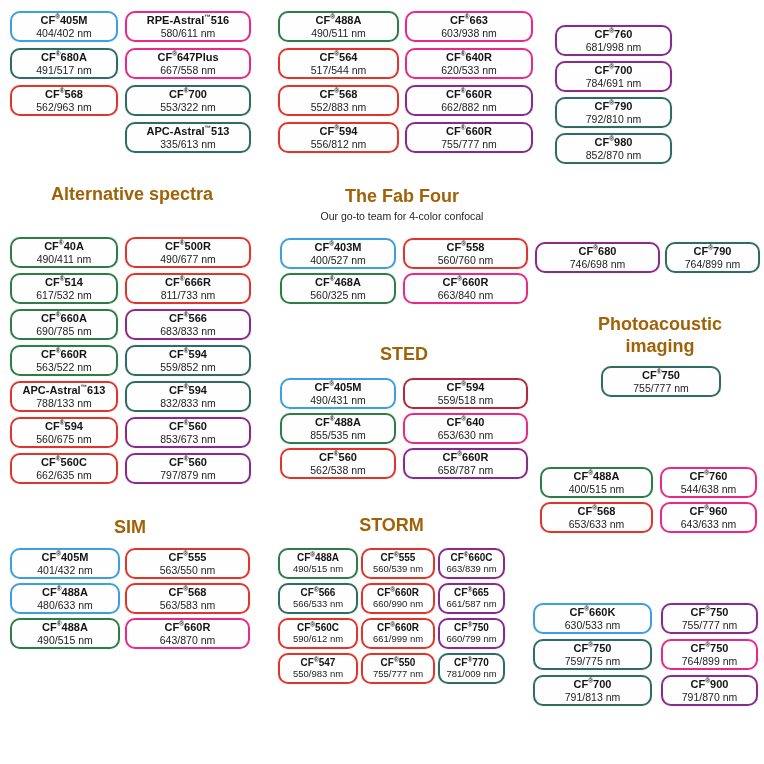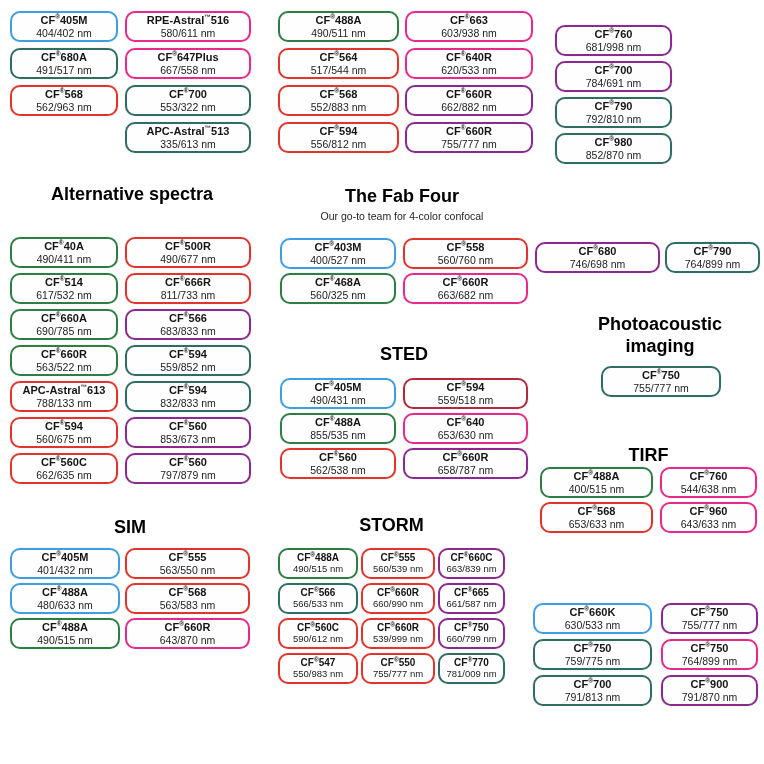--- a/index.html
+++ b/index.html
@@ -11,21 +11,21 @@
   .pill{
     background:#fffefe;border:2px solid #333;border-radius:10px;
     display:flex;flex-direction:column;align-items:center;justify-content:center;
     box-sizing:border-box;height:31px;padding:1px 3px;overflow:hidden;
     box-shadow:0 0 0 1px rgba(0,0,0,0.03);
   }
   .pill .name{font-weight:bold;font-size:11px;line-height:1.15;white-space:nowrap;}
   .pill .name sup{font-size:6.5px;vertical-align:super;line-height:0;}
   .pill .range{font-size:10.5px;line-height:1.15;white-space:nowrap;color:#1c1c1c;}
   .head{position:absolute;text-align:center;}
-  .big-title{font-size:18px;font-weight:bold;line-height:1.2;color:#000000;margin:0;}
+  .big-title{font-size:18px;font-weight:bold;line-height:1.2;color:#a16207;margin:0;}
   .subtitle{font-size:10.5px;color:#1f1f1f;margin-top:2px;white-space:nowrap;}
   
   #g-top-a{left:10px;top:11px;width:108px;grid-template-columns:1fr;row-gap:6px;}
   #g-top-b{left:125px;top:11px;width:126px;grid-template-columns:1fr;row-gap:6px;}
   #g-top-c{left:278px;top:11px;width:121px;grid-template-columns:1fr;row-gap:6px;}
   #g-top-d{left:405px;top:11px;width:128px;grid-template-columns:1fr;row-gap:6px;}
   #g-top-e{left:555px;top:25px;width:117px;grid-template-columns:1fr;row-gap:5px;}
   
   #h-alt{left:0px;top:184px;width:264px;}
   #g-alt-left{left:10px;top:237px;width:108px;grid-template-columns:1fr;row-gap:5px;}
@@ -224,21 +224,21 @@
       <div class="pill" style="border-color: rgb(224, 53, 44);">
         <span class="name">CF<sup>®</sup>558</span>
         <span class="range">560/760 nm</span>
       </div>
       <div class="pill" style="border-color: rgb(46, 125, 70);">
         <span class="name">CF<sup>®</sup>468A</span>
         <span class="range">560/325 nm</span>
       </div>
       <div class="pill" style="border-color: rgb(231, 41, 138);">
         <span class="name">CF<sup>®</sup>660R</span>
-        <span class="range">663/682 nm</span>
+        <span class="range">663/840 nm</span>
       </div>
     </div>
 
   <div id="g-right-mid" class="grid">
       <div class="pill" style="border-color: rgb(138, 42, 143);">
         <span class="name">CF<sup>®</sup>680</span>
         <span class="range">746/698 nm</span>
       </div>
       <div class="pill" style="border-color: rgb(47, 109, 100);">
         <span class="name">CF<sup>®</sup>790</span>
@@ -279,23 +279,20 @@
       <div class="pill" style="border-color: rgb(224, 53, 44);">
         <span class="name">CF<sup>®</sup>560</span>
         <span class="range">562/538 nm</span>
       </div>
       <div class="pill" style="border-color: rgb(138, 42, 143);">
         <span class="name">CF<sup>®</sup>660R</span>
         <span class="range">658/787 nm</span>
       </div>
     </div>
 
-  <div id="h-tirf" class="head">
-    <div class="big-title">TIRF</div>
-  </div>
   <div id="g-tirf" class="grid">
       <div class="pill" style="border-color: rgb(46, 125, 70);">
         <span class="name">CF<sup>®</sup>488A</span>
         <span class="range">400/515 nm</span>
       </div>
       <div class="pill" style="border-color: rgb(231, 41, 138);">
         <span class="name">CF<sup>®</sup>760</span>
         <span class="range">544/638 nm</span>
       </div>
       <div class="pill" style="border-color: rgb(224, 53, 44);">
@@ -365,21 +362,21 @@
       <div class="pill" style="border-color: rgb(138, 42, 143);">
         <span class="name">CF<sup>®</sup>665</span>
         <span class="range">661/587 nm</span>
       </div>
       <div class="pill" style="border-color: rgb(224, 53, 44);">
         <span class="name">CF<sup>®</sup>560C</span>
         <span class="range">590/612 nm</span>
       </div>
       <div class="pill" style="border-color: rgb(224, 53, 44);">
         <span class="name">CF<sup>®</sup>660R</span>
-        <span class="range">539/999 nm</span>
+        <span class="range">661/999 nm</span>
       </div>
       <div class="pill" style="border-color: rgb(138, 42, 143);">
         <span class="name">CF<sup>®</sup>750</span>
         <span class="range">660/799 nm</span>
       </div>
       <div class="pill" style="border-color: rgb(224, 53, 44);">
         <span class="name">CF<sup>®</sup>547</span>
         <span class="range">550/983 nm</span>
       </div>
       <div class="pill" style="border-color: rgb(224, 53, 44);">

